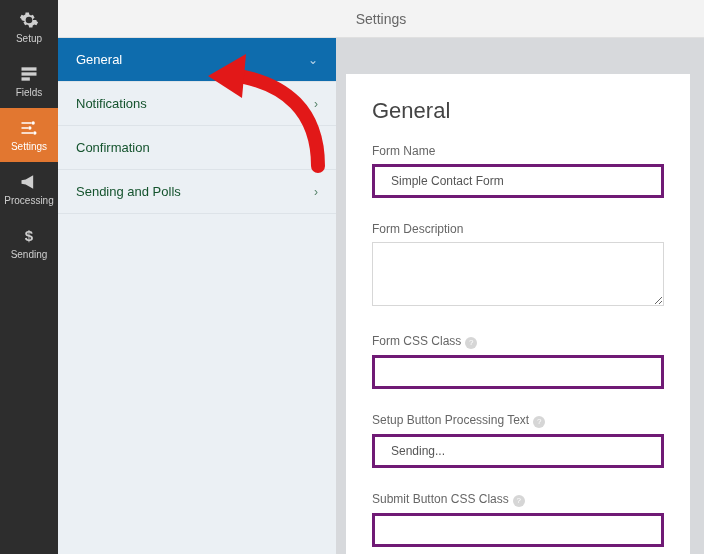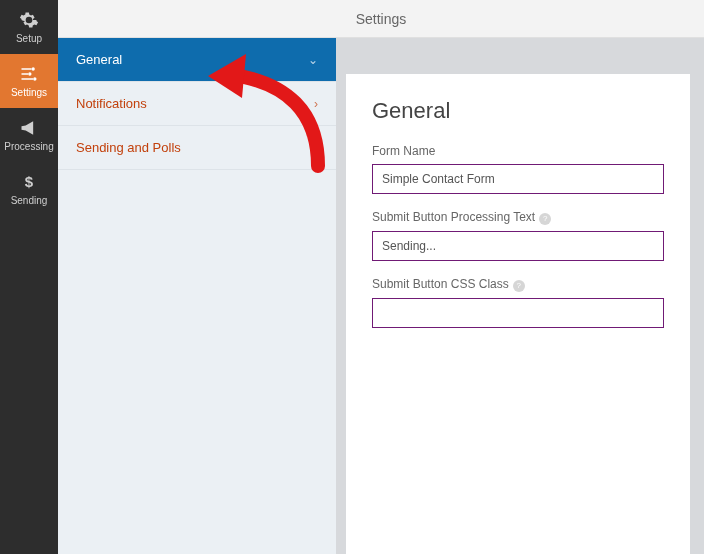--- a/index.html
+++ b/index.html
@@ -6,44 +6,52 @@
     body { font-family: -apple-system, "Helvetica Neue", Arial, sans-serif; background: #f0f0f0; width: 704px; height: 554px; overflow: hidden; }
     .app { display: flex; height: 554px; }
     .left-nav { width: 58px; background: #2d2d2d; display: flex; flex-direction: column; }
     .left-nav-item { text-align: center; padding: 10px 4px; color: #cfcfcf; font-size: 10px; cursor: pointer; }
     .left-nav-item.active { background: #e27730; color: #fff; }
     .left-nav-item svg { display: block; margin: 0 auto 3px; }
     .mid { flex: 1; display: flex; flex-direction: column; }
     .header { height: 38px; line-height: 38px; text-align: center; background: #f3f3f3; border-bottom: 1px solid #e0e0e0; color: #666; font-size: 14px; }
     .body { flex: 1; display: flex; }
     .sidebar { width: 278px; background: #ebf0f4; display: flex; flex-direction: column; position: relative; }
-    .sidebar-item { display: flex; justify-content: space-between; align-items: center; padding: 14px 18px; color: #c2410c; cursor: pointer; border-bottom: 1px solid #dde3e8; font-size: 13px; }
+    .sidebar-item { display: flex; justify-content: space-between; align-items: center; padding: 14px 18px; color: #14532d; cursor: pointer; border-bottom: 1px solid #dde3e8; font-size: 13px; }
     .sidebar-item.active { background: #0e6cad; color: #fff; }
     .chev { font-size: 12px; color: inherit; opacity: 0.7; }
     .arrow-annot { position: absolute; left: 140px; top: 8px; pointer-events: none; }
     .content { flex: 1; background: #d7d9dc; padding: 0 0 0 0; }
     .panel { background: #fff; margin: 36px 14px 0 10px; padding: 24px 26px; min-height: 500px; }
     .panel h1 { font-size: 22px; font-weight: 400; color: #444; margin-bottom: 20px; }
-    .field { margin-bottom: 16px; }
+    .field { margin-bottom: 24px; }
     .field-label { font-size: 12px; color: #666; margin-bottom: 6px; display: block; }
     .help-icon { display: inline-block; width: 12px; height: 12px; border-radius: 50%; background: #d6d6d6; color: #fff; font-size: 8px; text-align: center; line-height: 12px; margin-left: 4px; }
-    .text-input { width: 100%; border: 1px solid #701a75; padding: 7px 9px; font-size: 12px; color: #555; }
+    .text-input { width: 100%; border: 3px solid #701a75; padding: 7px 16px; font-size: 12px; color: #555; }
     .textarea { width: 100%; border: 1px solid #d7d7d7; height: 64px; resize: both; }
   </style>
 </head>
 <body>
 
 <div class="app">
 
   <div class="left-nav">
     <div class="left-nav-item">
       <svg width="20" height="20" viewBox="0 0 24 24" fill="#cfcfcf">
           <path d="M12 8a4 4 0 100 8 4 4 0 000-8zm9 4a7 7 0 01-.1 1.2l2 1.6-2 3.4-2.4-.9a7 7 0 01-2 1.2l-.4 2.5h-4l-.4-2.5a7 7 0 01-2-1.2l-2.4.9-2-3.4 2-1.6A7 7 0 013 12a7 7 0 01.1-1.2l-2-1.6 2-3.4 2.4.9a7 7 0 012-1.2L7.9 3h4l.4 2.5a7 7 0 012 1.2l2.4-.9 2 3.4-2 1.6c.1.4.1.8.1 1.2z"></path>
         </svg>
       <span>Setup</span>
+    </div>
+    <div class="left-nav-item">
+      <svg width="20" height="20" viewBox="0 0 24 24" fill="#cfcfcf">
+          <rect x="3" y="4" width="18" height="4"></rect>
+          <rect x="3" y="10" width="18" height="4"></rect>
+          <rect x="3" y="16" width="10" height="4"></rect>
+        </svg>
+      <span>Fields</span>
     </div>
     <div class="left-nav-item active">
       <svg width="20" height="20" viewBox="0 0 24 24" fill="#fff">
           <path d="M3 6h12M3 12h8M3 18h14" stroke="#fff" stroke-width="2"></path>
           <circle cx="17" cy="6" r="2"></circle>
           <circle cx="13" cy="12" r="2"></circle>
           <circle cx="19" cy="18" r="2"></circle>
         </svg>
       <span>Settings</span>
     </div>
@@ -70,46 +78,58 @@
       <div class="sidebar">
         <div class="sidebar-item active">
           <span>General</span>
           <span class="chev">⌄</span>
         </div>
         <div class="sidebar-item">
           <span>Notifications</span>
           <span class="chev">›</span>
         </div>
         <div class="sidebar-item">
+          <span>Confirmation</span>
+          <span class="chev">›</span>
+        </div>
+        <div class="sidebar-item">
           <span>Sending and Polls</span>
           <span class="chev">›</span>
         </div>
 
         <svg class="arrow-annot" width="150" height="140" viewBox="0 0 150 140">
           <path d="M120 120 Q 120 40 30 28" stroke="#e21818" stroke-width="14" fill="none" stroke-linecap="round"></path>
           <path d="M10 30 L48 8 L44 52 Z" fill="#e21818"></path>
         </svg>
       </div>
 
       <div class="content">
         <div class="panel">
           <h1>General</h1>
 
           <div class="field">
             <label class="field-label">Form Name</label>
             <input class="text-input" type="text" value="Simple Contact Form" style="">
           </div>
 
+          <div class="field">
+            <label class="field-label">Form Description</label>
+            <textarea class="textarea" style=""></textarea>
+          </div>
 
+          <div class="field">
+            <label class="field-label"><span>Form CSS Class</span><span class="help-icon">?</span></label>
+            <input class="text-input" type="text" style="">
+          </div>
 
           <div class="field">
           </div>
 
           <div class="field">
-            <label class="field-label"><span>Submit Button Processing Text</span><span class="help-icon">?</span></label>
+            <label class="field-label"><span>Setup Button Processing Text</span><span class="help-icon">?</span></label>
             <input class="text-input" type="text" value="Sending..." style="">
           </div>
 
           <div class="field">
             <label class="field-label"><span>Submit Button CSS Class</span><span class="help-icon">?</span></label>
             <input class="text-input" type="text" style="">
           </div>
 
         </div>
       </div>

